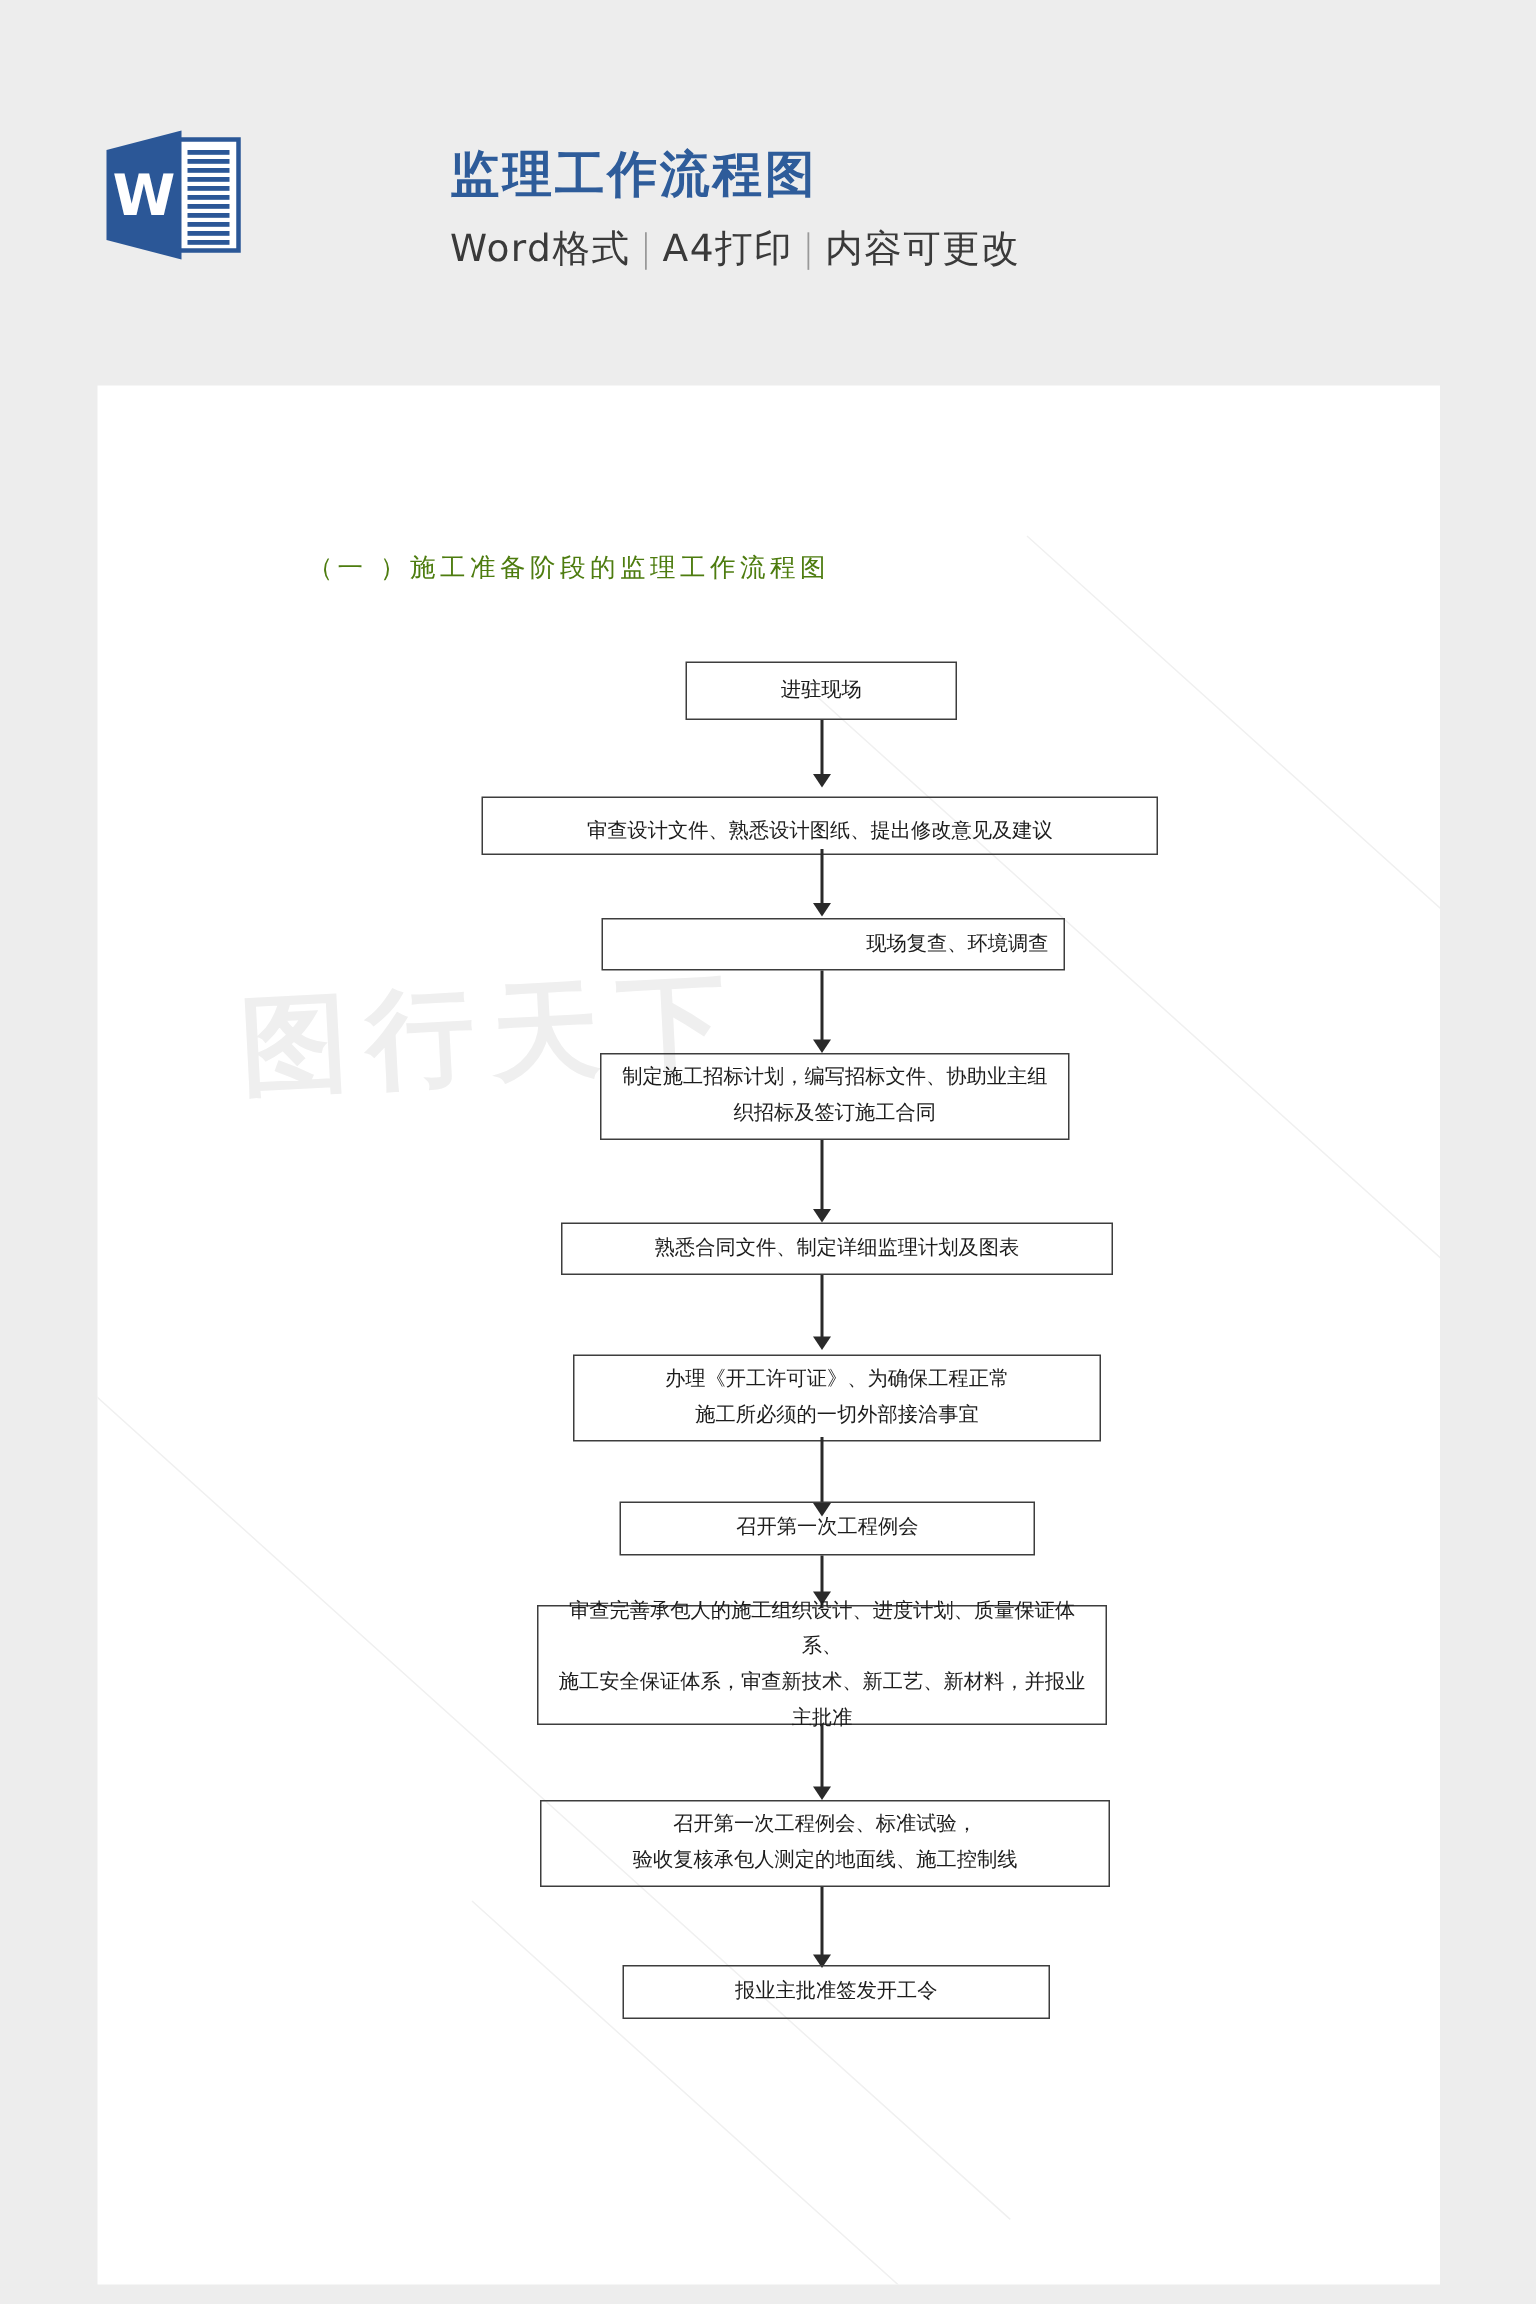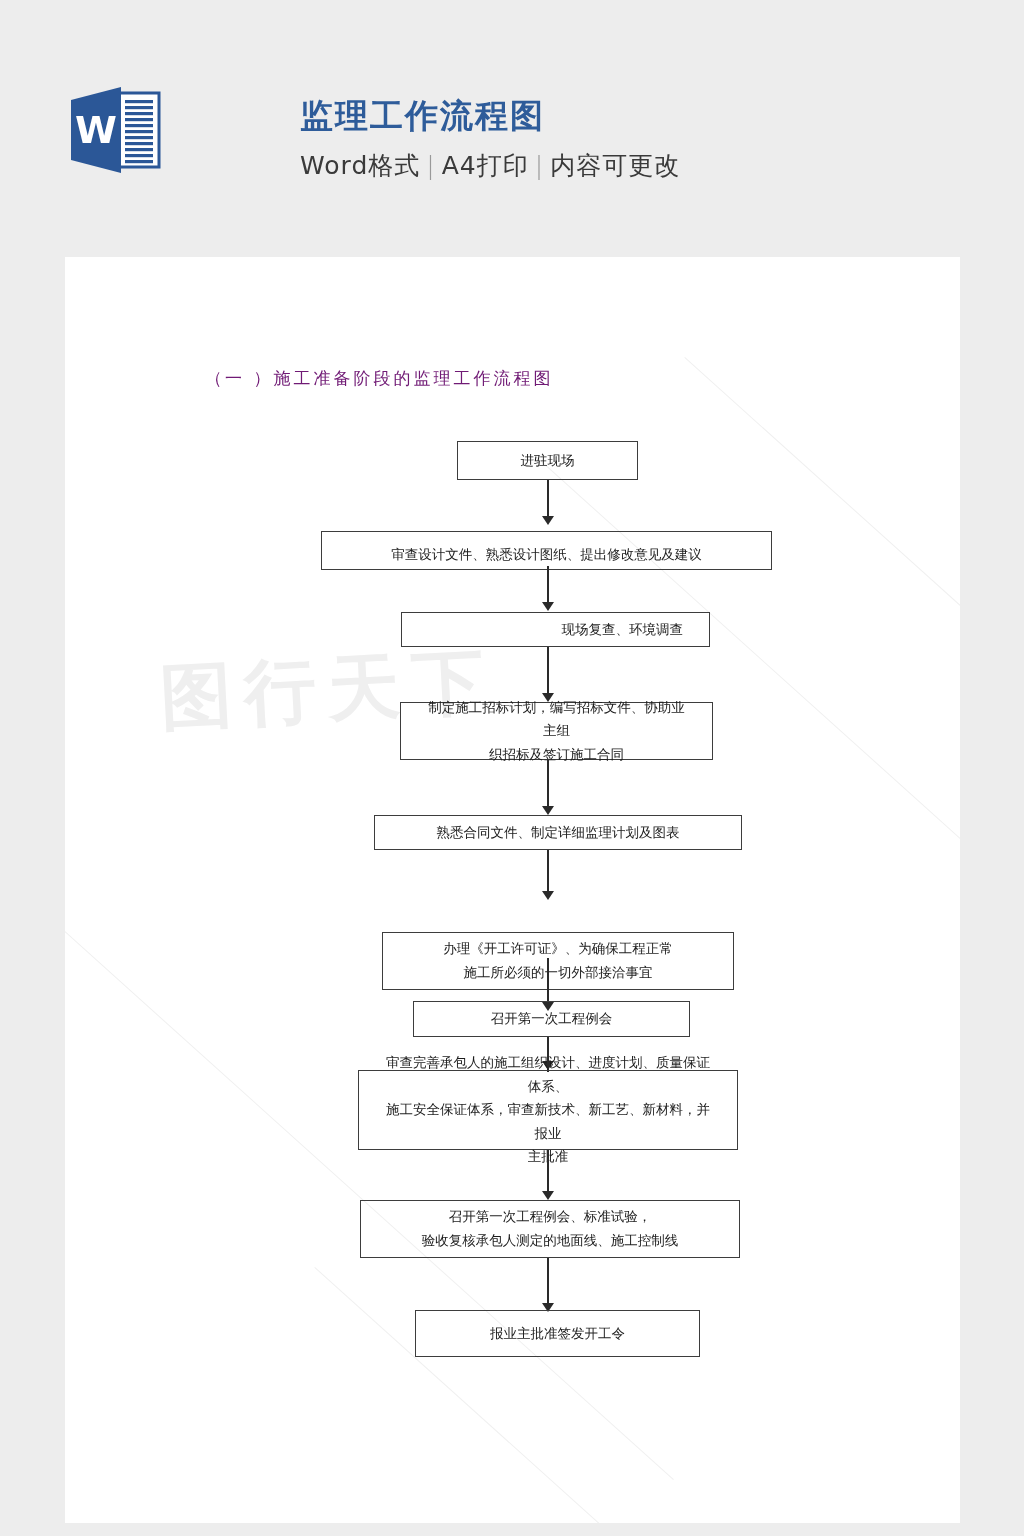--- a/index.html
+++ b/index.html
@@ -99,21 +99,21 @@
     user-select: none;
   }
 
   
   #section-title {
     position: absolute;
     left: 140px;
     top: 110px;
     font-family: "DejaVu Serif", "Liberation Serif", serif;
     font-size: 17px;
-    color: #701a75;
+    color: #4d7c0f;
     letter-spacing: 3px;
     white-space: nowrap;
   }
 
   
   #flowchart {
     position: absolute;
     left: 0; top: 0;
     width: 895px;
     height: 1266px;
@@ -125,21 +125,21 @@
     border: 1.4px solid #3d3d3d;
     background: transparent;
     display: flex;
     align-items: center;
     justify-content: center;
     text-align: center;
     font-family: "DejaVu Serif", "Liberation Serif", serif;
     font-size: 13.5px;
     color: #1c1c1c;
     line-height: 1.75;
-    padding: 2px 26px;
+    padding: 2px 10px;
   }
   .node .txt { display: block; width: 100%; }
 
   .connector {
     position: absolute;
     width: 1.6px;
     background: #2a2a2a;
   }
   .arrowhead {
     position: absolute;
@@ -224,21 +224,21 @@
     </div>
     <div class="connector" style="left:482px; top:503px; height:48px;"></div>
     <div class="arrowhead" style="left:477px; top:549px;"></div>
 
     <div class="node" style="left:309px; top:558px; width:368px; height:35px;">
       <span class="txt">熟悉合同文件、制定详细监理计划及图表</span>
     </div>
     <div class="connector" style="left:482px; top:593px; height:43px;"></div>
     <div class="arrowhead" style="left:477px; top:634px;"></div>
 
-    <div class="node" style="left:317px; top:675px; width:352px; height:58px;">
+    <div class="node" style="left:317px; top:646px; width:352px; height:58px;">
       <span class="txt">
         <span>办理《开工许可证》、为确保工程正常</span><br>
         <span>施工所必须的一切外部接洽事宜</span>
       </span>
     </div>
     <div class="connector" style="left:482px; top:701px; height:46px;"></div>
     <div class="arrowhead" style="left:477px; top:745px;"></div>
 
     <div class="node" style="left:348px; top:744px; width:277px; height:36px;">
       <span class="txt">召开第一次工程例会</span>
@@ -258,18 +258,18 @@
 
     <div class="node" style="left:295px; top:943px; width:380px; height:58px;">
       <span class="txt">
         <span>召开第一次工程例会、标准试验，</span><br>
         <span>验收复核承包人测定的地面线、施工控制线</span>
       </span>
     </div>
     <div class="connector" style="left:482px; top:1001px; height:47px;"></div>
     <div class="arrowhead" style="left:477px; top:1046px;"></div>
 
-    <div class="node" style="left:350px; top:1053px; width:285px; height:47px;">
+    <div class="node" style="left:350px; top:1053px; width:285px; height:36px;">
       <span class="txt">报业主批准签发开工令</span>
     </div>
 
   </div>
 </div>
 
 </body></html>

